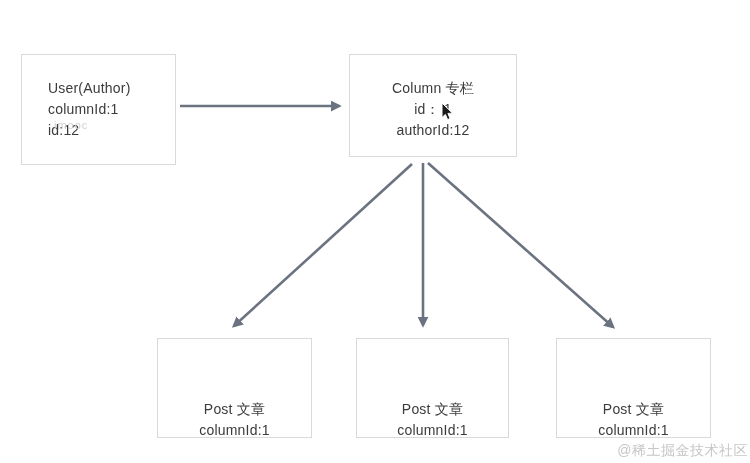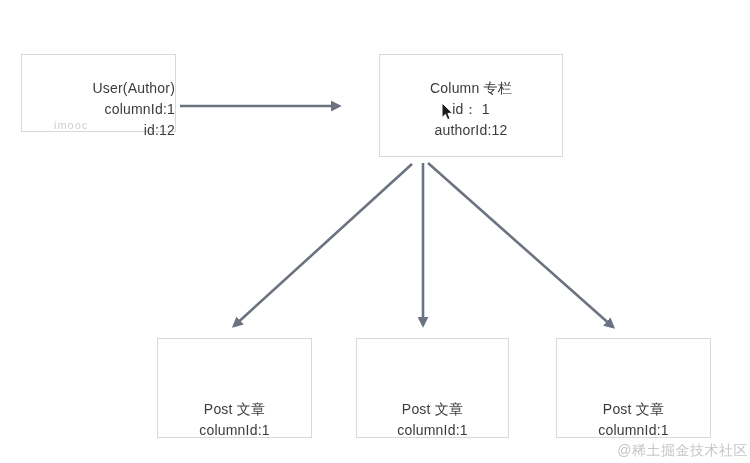--- a/index.html
+++ b/index.html
@@ -28,22 +28,22 @@
   .node{
     position:absolute;
     box-sizing:border-box;
     background:var(--box-bg);
     border:1px solid var(--box-border);
     color:var(--text);
     font-size:14px;
     line-height:21px;
     letter-spacing:0.2px;
   }
-  .node-user{left:21px;top:54px;width:155px;height:78px;padding:23px 0 12px 26px;text-align:right;}
-  .node-column{left:349px;top:54px;width:184px;height:103px;padding-top:23px;text-align:center;margin-left:30px;}
+  .node-user{left:21px;top:54px;width:155px;height:111px;padding:23px 0 12px 26px;text-align:left;}
+  .node-column{left:349px;top:54px;width:168px;height:103px;padding-top:23px;text-align:center;}
   .node-post{top:338px;width:155px;height:100px;padding-top:60px;text-align:center;}
   .node-post1{left:157px;}
   .node-post2{left:356px;width:153px;}
   .node-post3{left:556px;}
   .wm-imooc{
     position:absolute;left:54px;top:119px;
     color:var(--wm-light);
     font-size:11px;letter-spacing:1px;
     z-index:5;
   }

